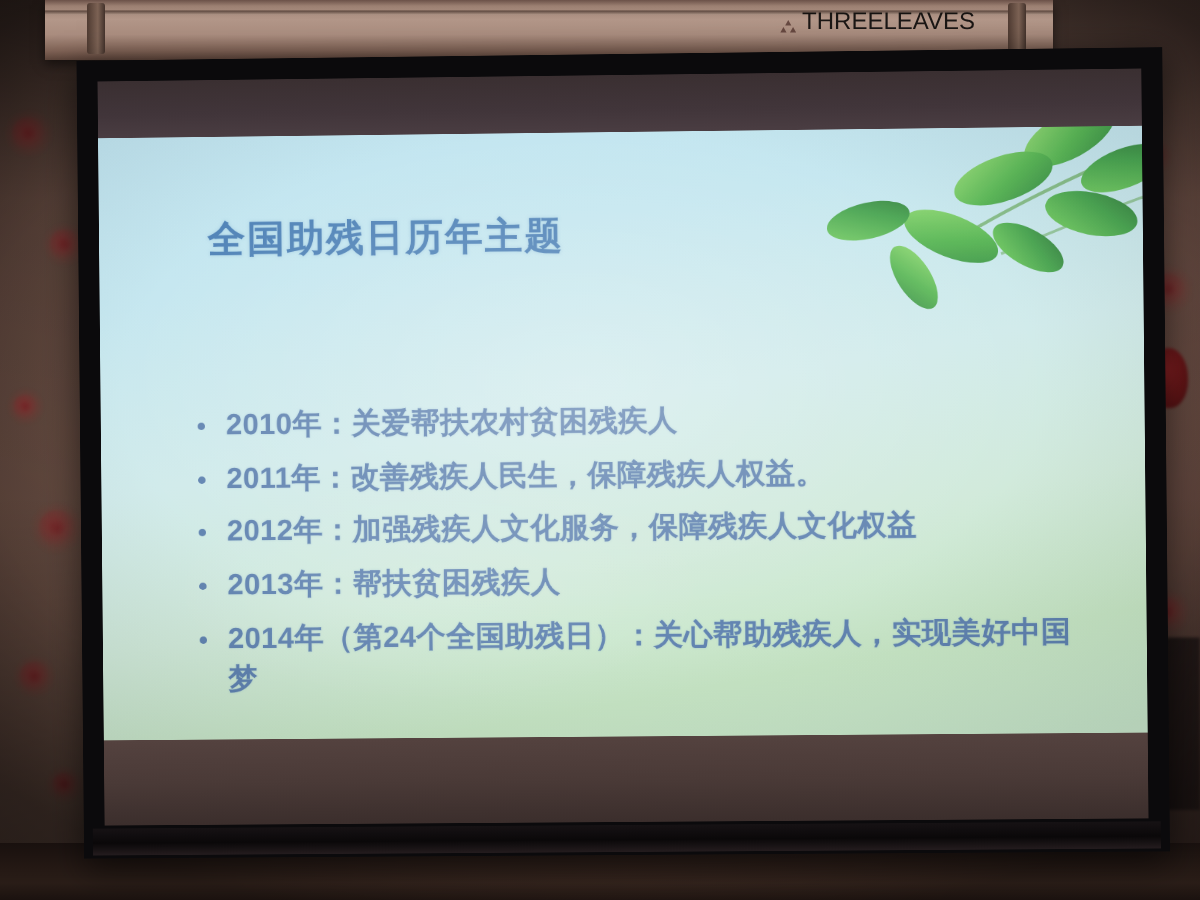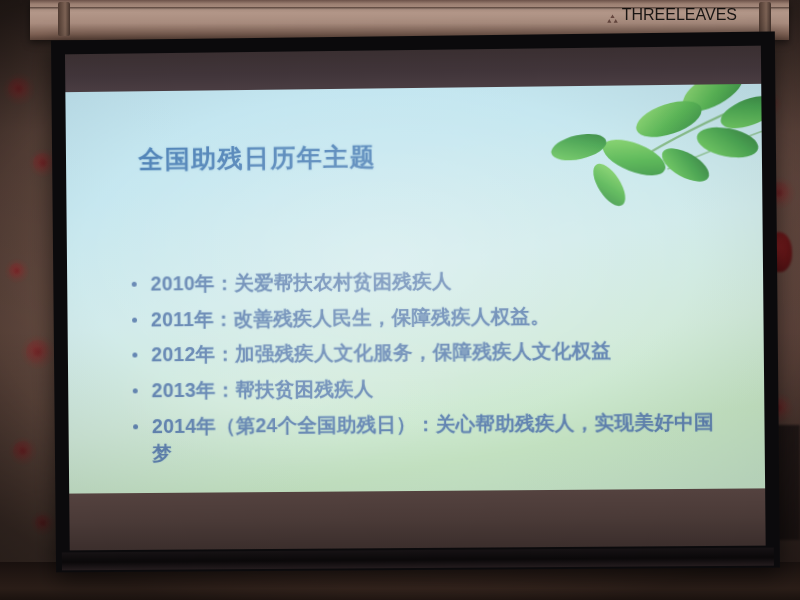--- a/index.html
+++ b/index.html
@@ -52,21 +52,21 @@
     border-radius: 50%;
     background: radial-gradient(circle at 40% 40%, rgba(175,55,58,0.6), rgba(175,55,58,0) 72%);
   }
   .floral::after { inset: 34%; background: radial-gradient(circle at 50% 50%, rgba(150,40,45,0.55), rgba(150,40,45,0) 70%); }
 
   
   .roller-housing {
     position: absolute;
     left: 30px;
     top: 0px;
-    width: 759px;
+    width: 672px;
     height: 40px;
     background: linear-gradient(180deg, #6b5148 0%, #9c8072 10%, #b39789 32%, #a98c7e 58%, #7e6154 85%, #5b4339 100%);
     box-shadow: 0 3px 7px rgba(0,0,0,0.5);
   }
   .roller-lip {
     position: absolute;
     left: 0; right: 0; top: 7px;
     height: 3px;
     background: linear-gradient(180deg, rgba(60,42,35,0.75), rgba(200,180,165,0.25));
   }

